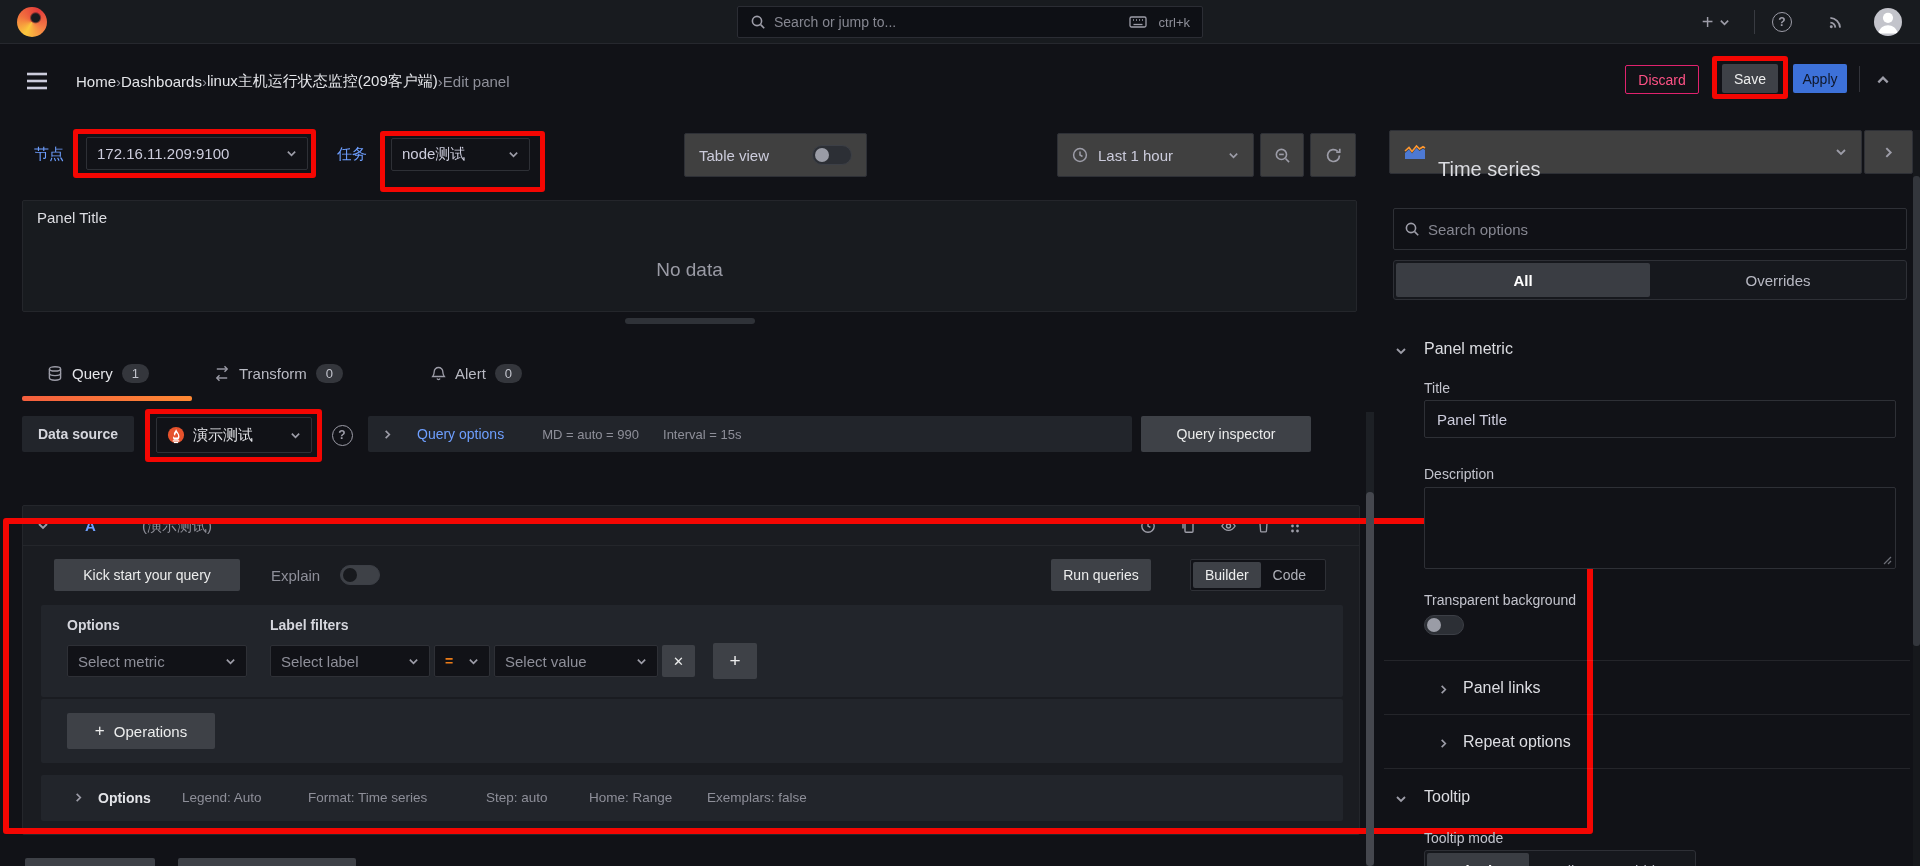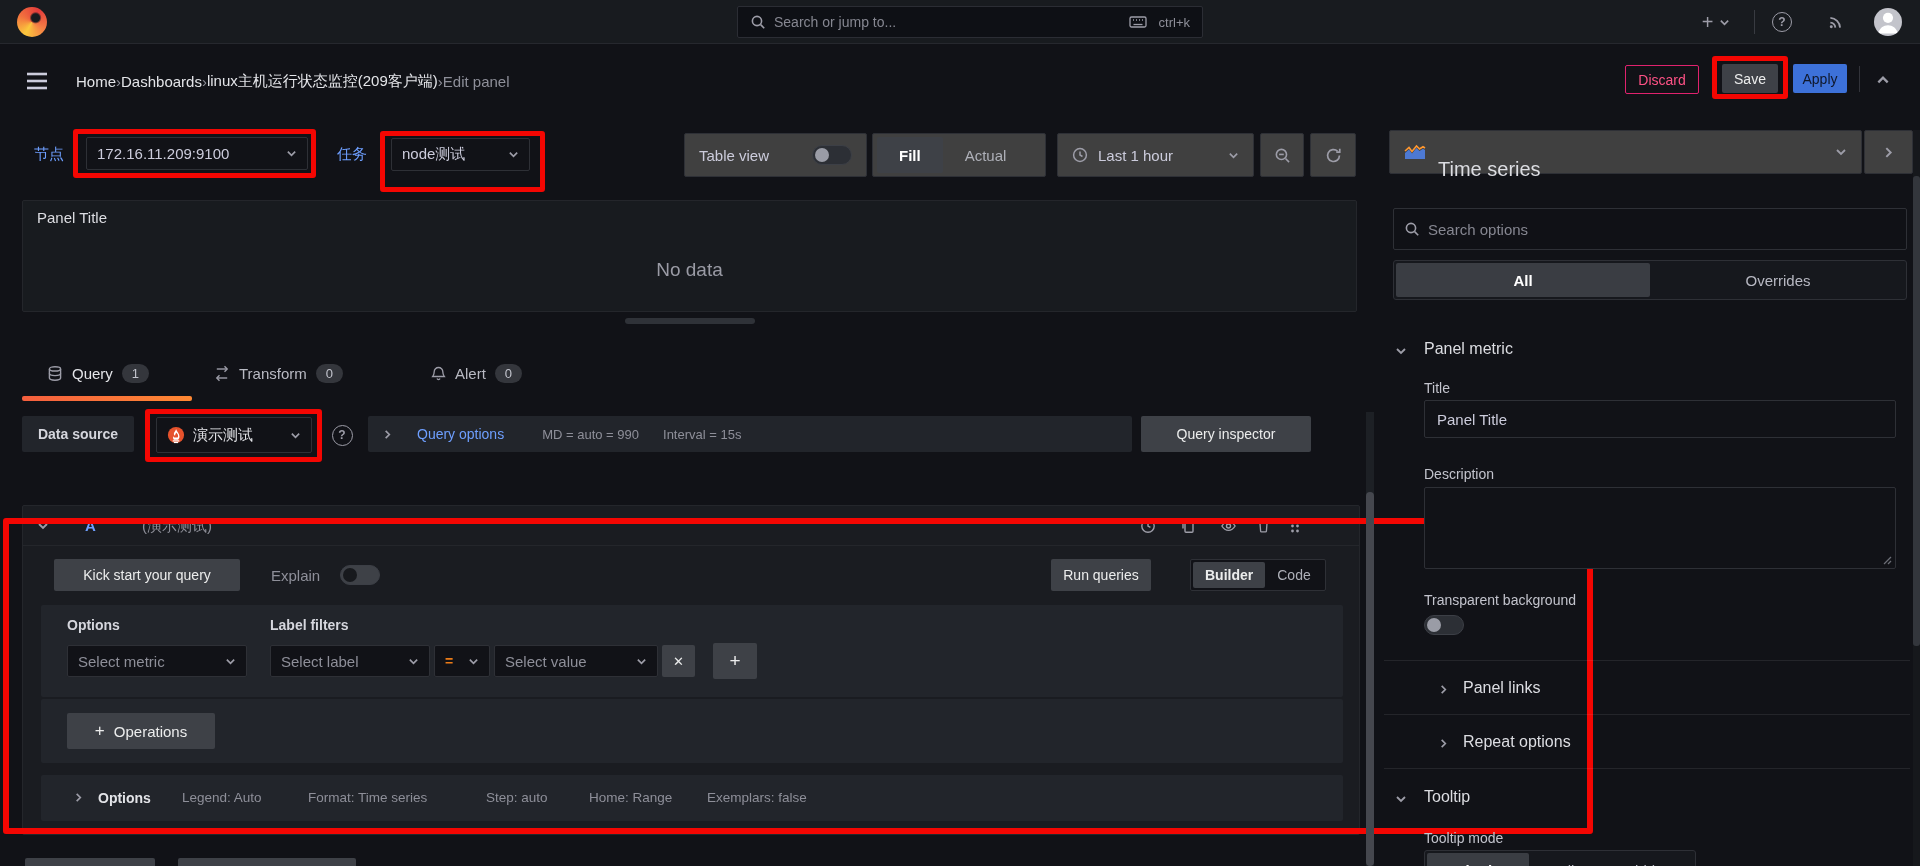--- a/index.html
+++ b/index.html
@@ -175,24 +175,20 @@
         </svg>
       </span>
   </div>
 
   <div class="group" style="left:684px;top:133px;width:183px;padding:0 14px;justify-content:space-between;">
     <span style="font-size:15px;">Table view</span>
     <div class="toggle">
         <div class="knob"></div>
       </div>
   </div>
-  <div class="group" style="left:872px;top:133px;width:174px;padding:0 4px;">
-    <div class="seg active" style="font-size:15px;">Fill</div>
-    <div class="seg" style="font-size:15px;">Actual</div>
-  </div>
   <div class="group" style="left:1057px;top:133px;width:197px;padding:0 14px;gap:10px;">
     <span class="ic">
         <svg width="16" height="16" viewBox="0 0 16 16" fill="none" stroke="currentColor" stroke-width="1.5">
           <circle cx="8" cy="8" r="6.4"></circle>
           <polyline points="8,4.5 8,8 10.5,9.5"></polyline>
         </svg>
       </span>
     <span style="font-size:15px;flex:1;">Last 1 hour</span>
     <span class="ic">
         <svg width="11" height="11" viewBox="0 0 12 12" fill="none" stroke="currentColor" stroke-width="1.8">
@@ -340,21 +336,21 @@
         </svg>
       </span>
 
     <div class="abs btn btn-sec" style="left:31px;top:53px;width:186px;height:32px;">Kick start your query</div>
     <span class="abs dim" style="left:248px;top:61px;font-size:15px;">Explain</span>
     <div class="toggle light abs" style="left:317px;top:59px;">
         <div class="knob"></div>
       </div>
     <div class="abs btn btn-sec" style="left:1028px;top:53px;width:100px;height:32px;">Run queries</div>
     <div class="abs flex" style="left:1167px;top:53px;width:136px;height:32px;background:#111217;border:1px solid #2e3036;border-radius:2px;padding:2px;">
-      <div class="btn btn-sec" style="height:26px;padding:0 12px;font-weight:700;">Builder</div>
+      <div class="btn btn-sec" style="height:26px;padding:0 12px;font-weight:400;">Builder</div>
       <div class="btn" style="height:26px;padding:0 12px;color:#aeb0b8;">Code</div>
     </div>
 
     <div class="abs band" style="left:18px;top:99px;width:1302px;height:92px;">
       <span class="abs lbl" style="left:26px;top:12px;">Options</span>
       <div class="abs dd" style="left:26px;top:40px;width:180px;height:32px;">
         <span class="dim" style="font-size:15px;">Select metric</span>
         <span class="ic">
             <svg width="11" height="11" viewBox="0 0 12 12" fill="none" stroke="currentColor" stroke-width="1.8">
               <polyline points="2,4 6,8 10,4"></polyline>

